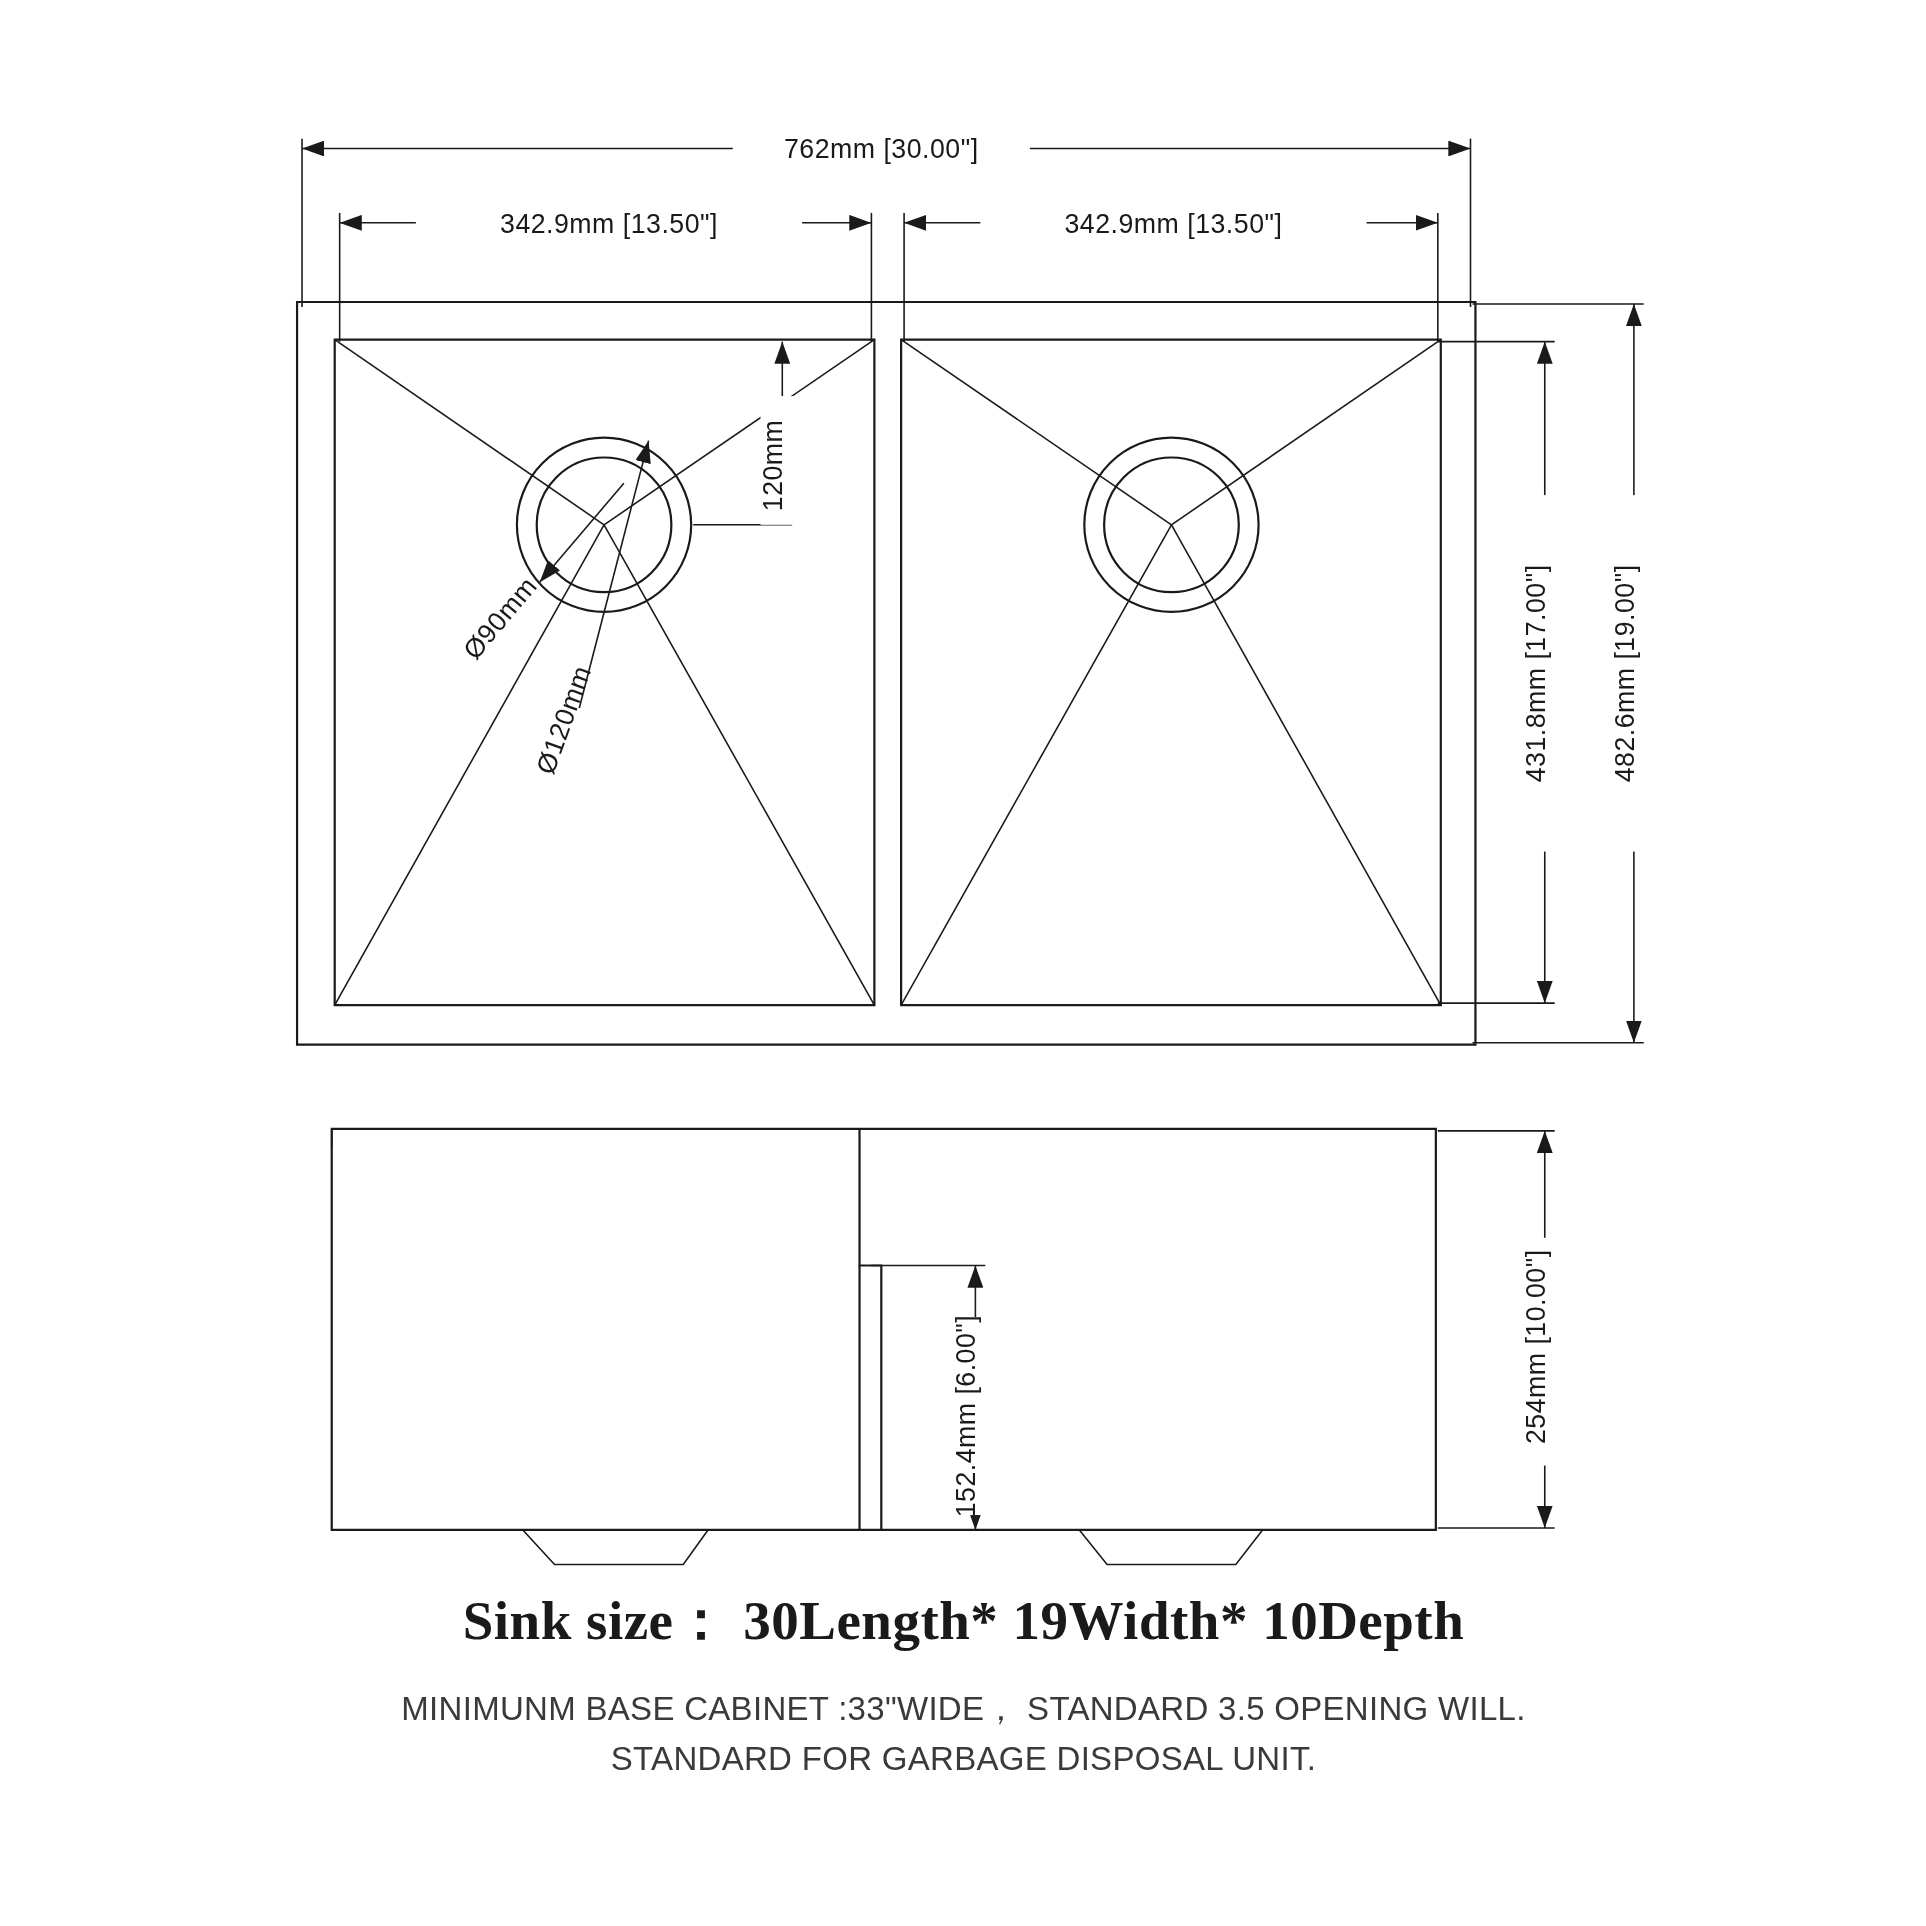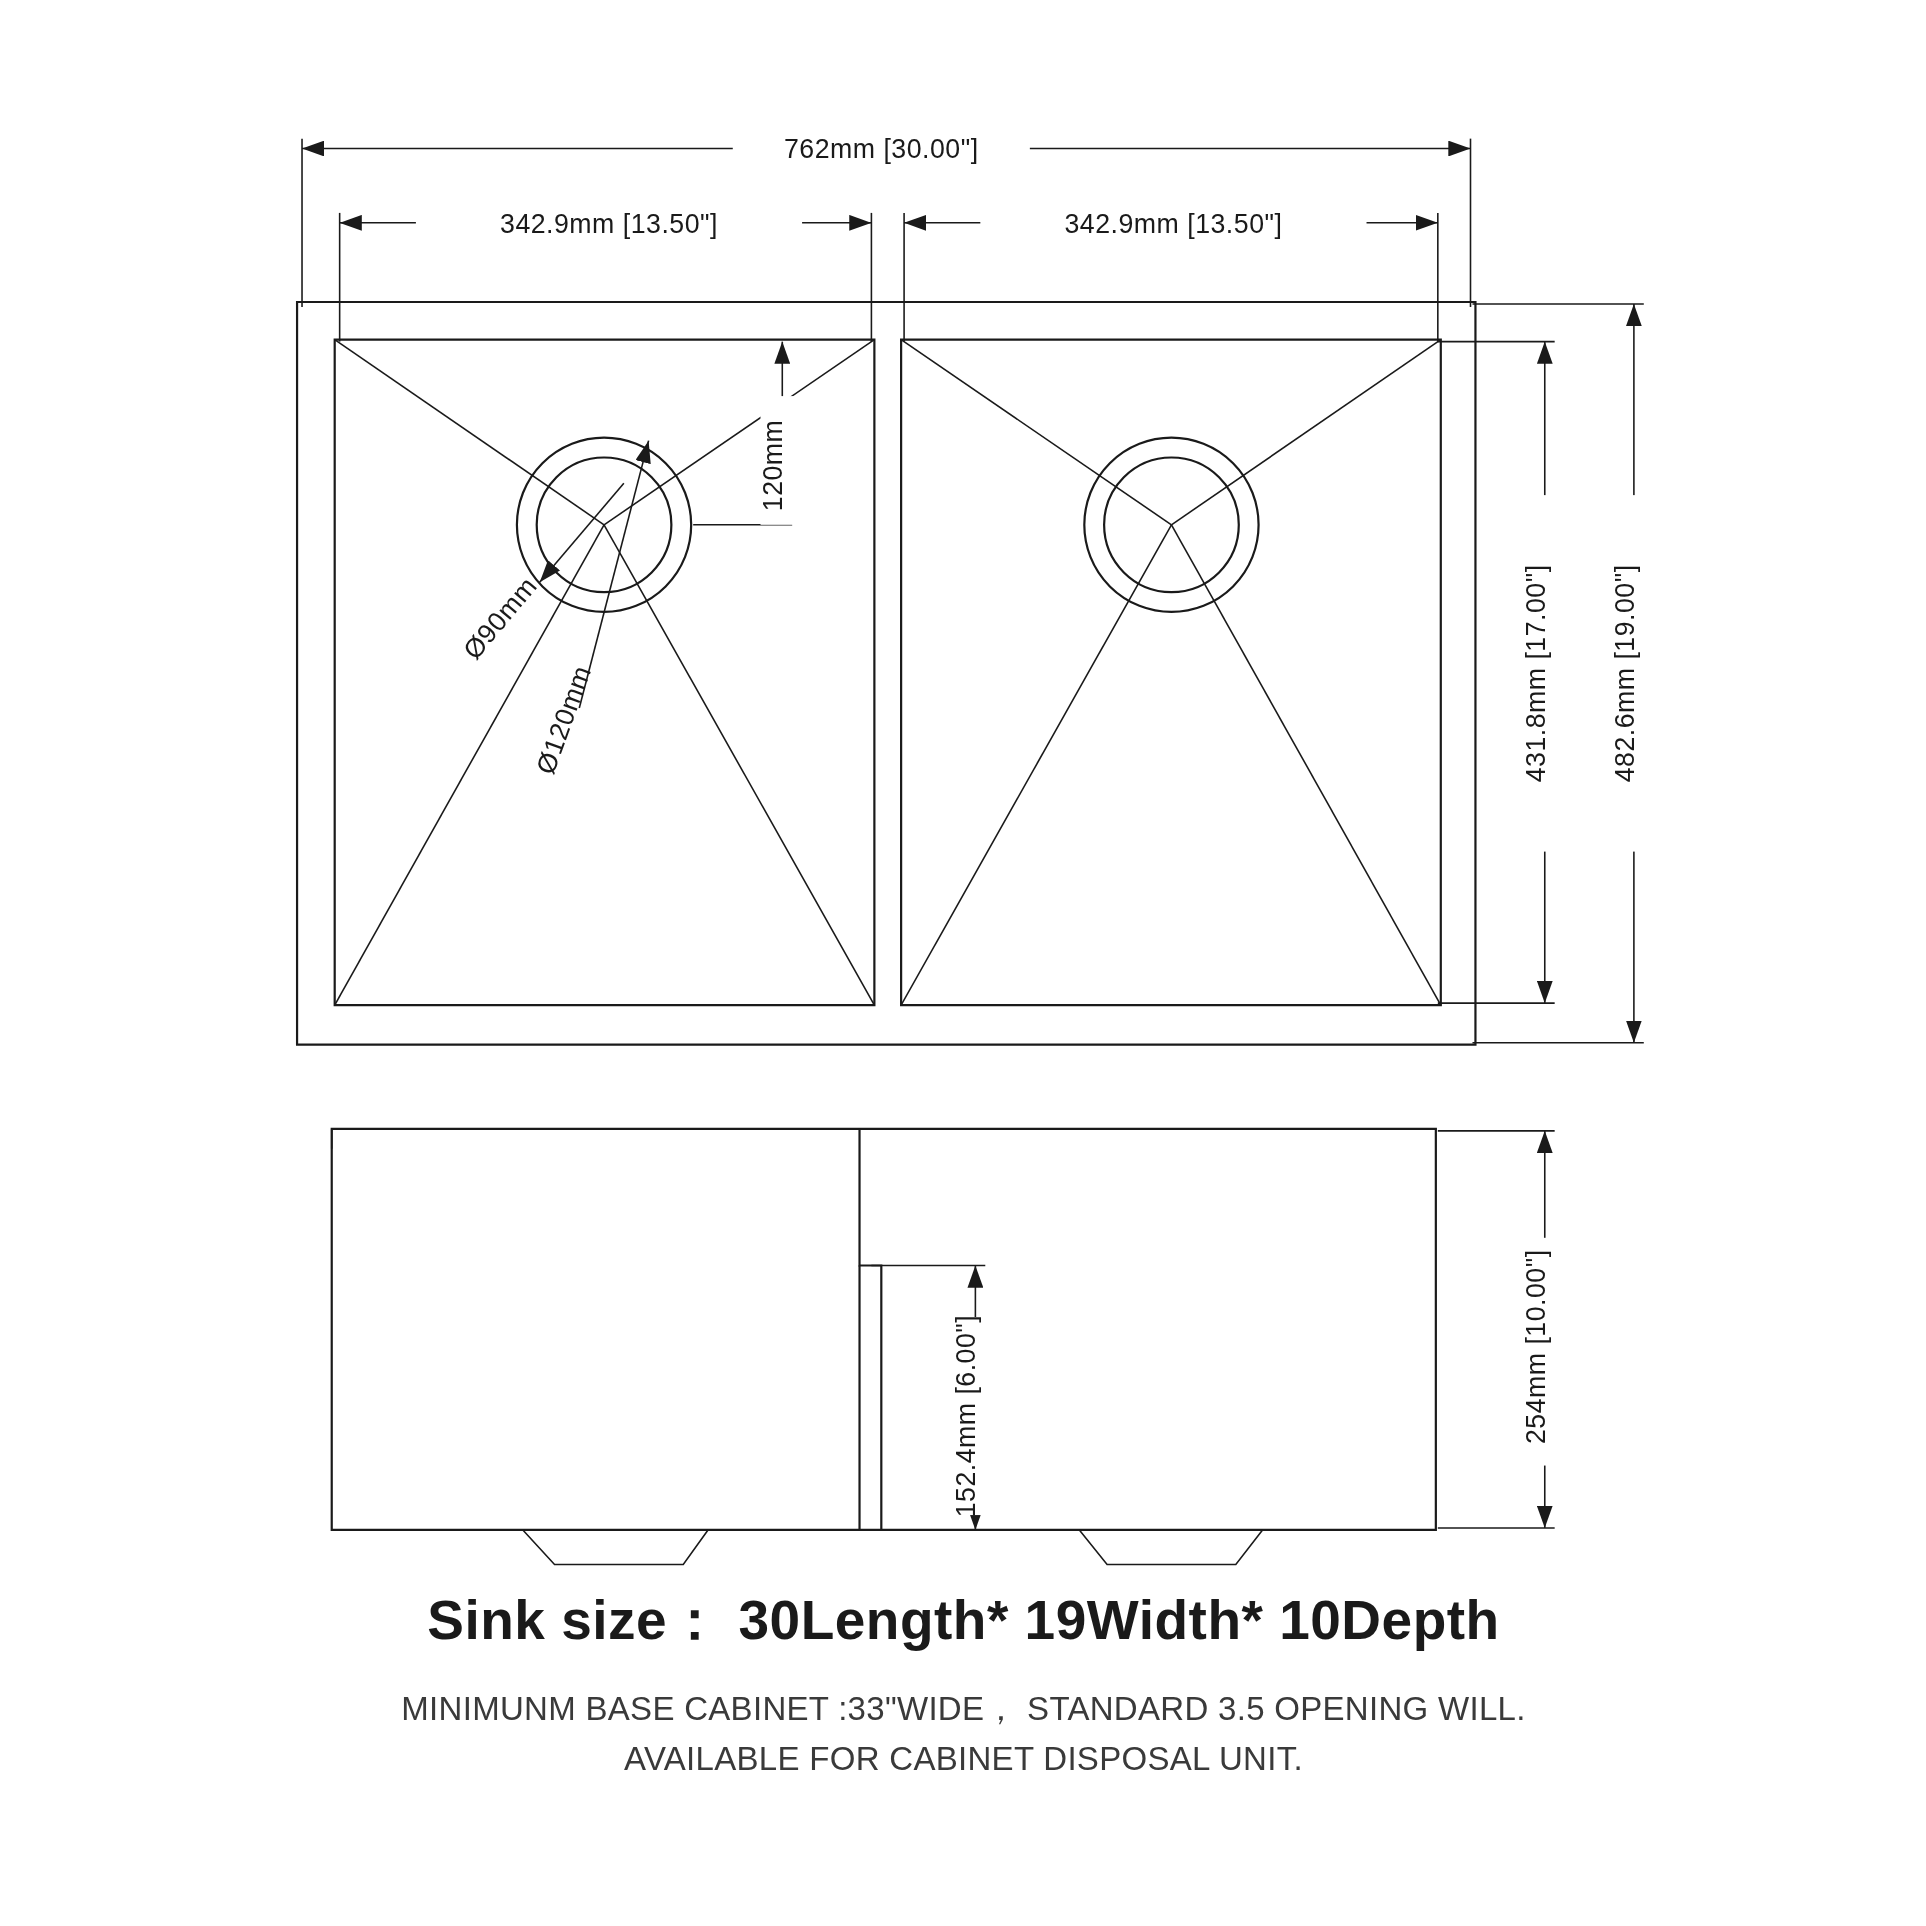--- a/index.html
+++ b/index.html
@@ -44,21 +44,21 @@
     letter-spacing: 0.5px;
   }
   .caption-block {
     position: absolute;
     left: 0;
     top: 1584px;
     width: 1927px;
     text-align: center;
   }
   .caption-title {
-    font-family: Liberation Sans, sans-serif;
+    font-family: Liberation Serif, serif;
     font-size: 55px;
     font-weight: bold;
     color: #1a1a1a;
     letter-spacing: 0.5px;
     margin-bottom: 26px;
   }
   .caption-sub {
     font-family: "Liberation Sans", sans-serif;
     font-size: 33px;
     color: #3a3a3a;
@@ -191,17 +191,17 @@
       <line class="thin" x1="1452" y1="1543" x2="1570" y2="1543"></line>
       <rect x="1538" y="1250" width="46" height="230" fill="#ffffff"></rect>
       <text class="dimtxt" x="1560" y="1360" text-anchor="middle" transform="rotate(-90 1560 1360)">254mm [10.00"]</text>
     </g>
 
   </svg>
 
   <div class="caption-block">
     <div class="caption-title">Sink size： 30Length* 19Width* 10Depth</div>
     <div class="caption-sub">MINIMUNM BASE CABINET :33"WIDE， STANDARD 3.5 OPENING WILL.</div>
-    <div class="caption-sub">AVAILABLE FOR CABINET DISPOSAL UNIT.</div>
+    <div class="caption-sub">STANDARD FOR GARBAGE DISPOSAL UNIT.</div>
   </div>
 
 </div>
 
 
 </body></html>

